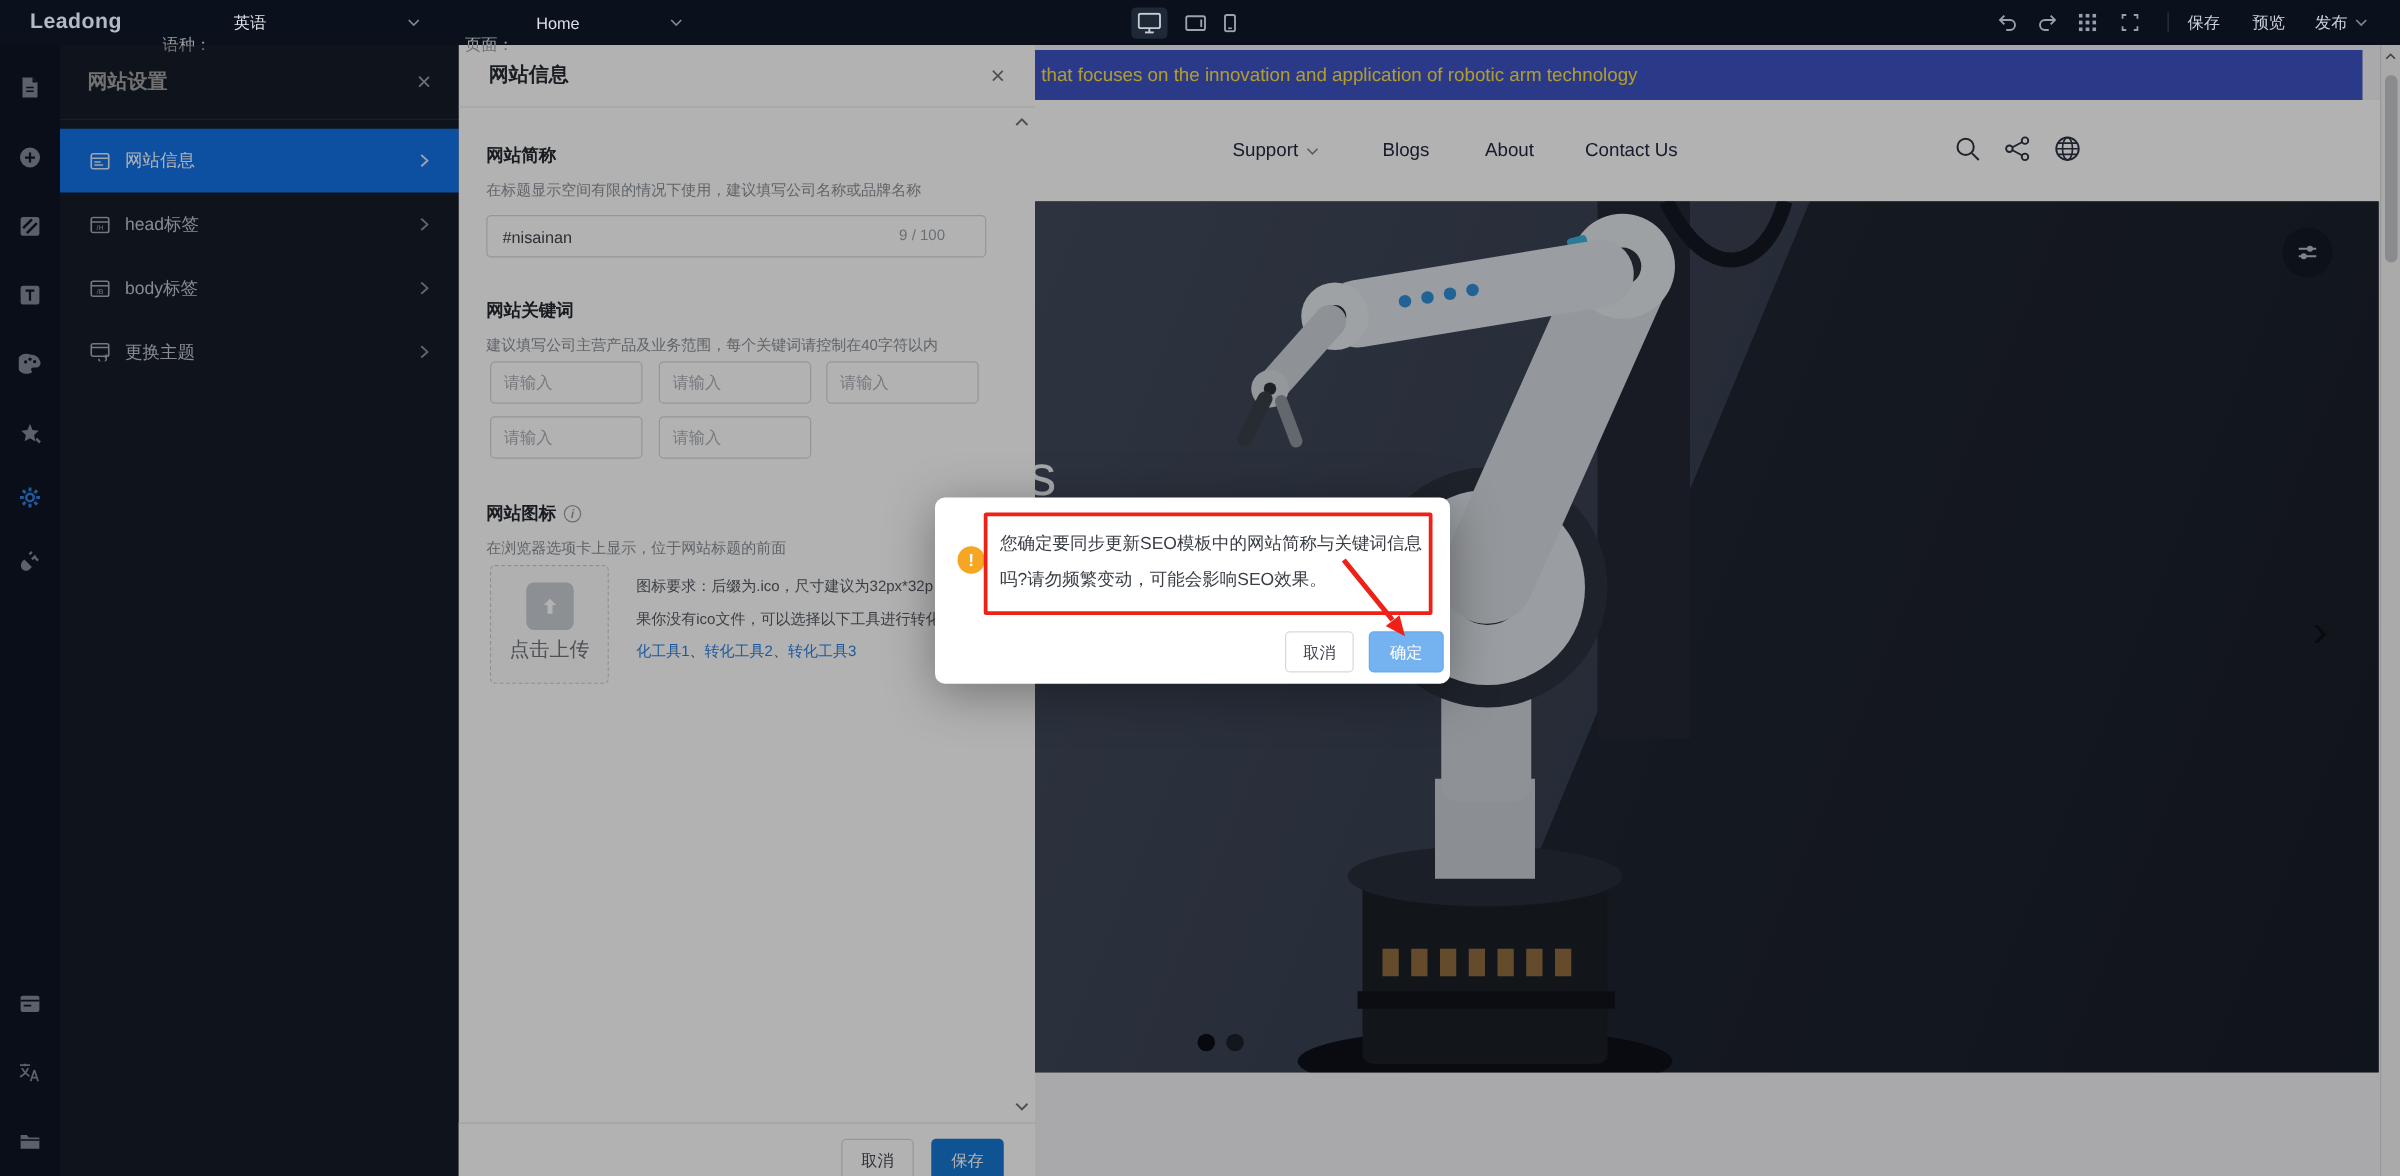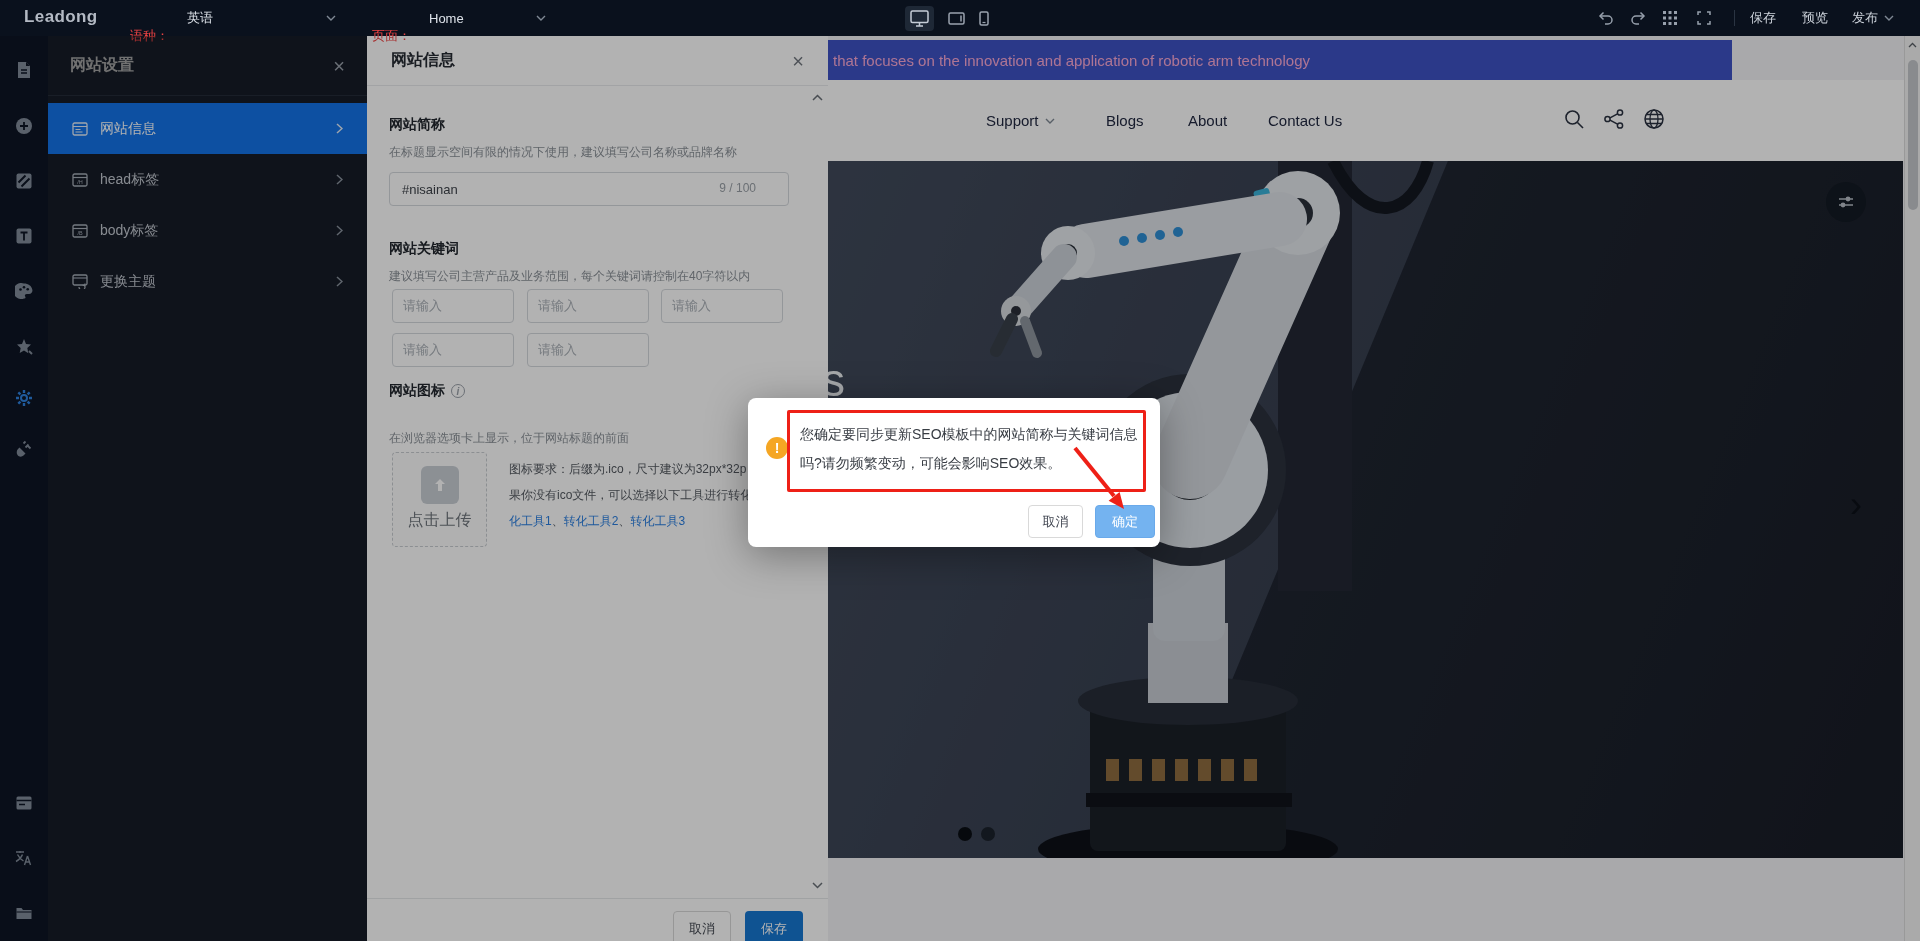--- a/index.html
+++ b/index.html
@@ -4,21 +4,21 @@
 <style>
   * { margin:0; padding:0; box-sizing:border-box; }
   html,body { background:#000; }
   body { font-family:"Liberation Sans", sans-serif; }
   .screen { position:relative; width:1920px; height:941px; background:#0c1320; overflow:hidden; }
 
   
   .topbar { position:absolute; left:0; top:0; width:1920px; height:36px; background:#0a111d; z-index:10; color:#c7ccd4; font-size:13px; }
   .logo { position:absolute; left:24px; top:7px; font-size:17px; font-weight:bold; color:#b4bac4; letter-spacing:.4px; }
   .tb-abs { position:absolute; top:0; height:36px; display:flex; align-items:center; gap:6px; }
-  .tb-label { color:#ef4444;margin-top:36px; }
+  .tb-label { color:#a3a3a3;margin-top:36px; }
   .tb-value { color:#dde2e9; }
   .chev { width:10px; height:6px; color:#7f8894; }
   .devices { position:absolute; left:905px; top:0; height:36px; display:flex; align-items:center; gap:14px; }
   .device { color:#9aa3af; display:flex; align-items:center; }
   .device-active { background:#1e2836; border-radius:4px; padding:4px 5px; color:#c6cdd7; }
   .tb-icon { color:#97a0ac; display:flex; align-items:center; }
   .tb-div { position:absolute; left:1734px; top:10px; width:1px; height:16px; background:#2a3442; }
   .tb-btn { color:#ccd2da; font-size:13px; cursor:pointer; }
 
   
@@ -57,21 +57,21 @@
   .req { position:absolute; left:142px; width:290px; font-size:12px; color:#555a61; line-height:18px; white-space:nowrap; overflow:hidden; }
   .req a { color:#2b7fe0; text-decoration:none; }
   .scrollchev { position:absolute; right:5px; color:#6a7077; display:flex; }
   .ip-footer { position:absolute; left:0; bottom:0; width:461px; height:43px; border-top:1px solid #e6e8ea; background:#fff; }
   .btn { position:absolute; top:12px; height:36px; border-radius:4px; font-size:13px; font-family:"Liberation Sans",sans-serif; cursor:pointer; }
   .btn-cancel { right:97px; width:58px; background:#fff; border:1px solid #d9d9d9; color:#434851; }
   .btn-save { right:25px; width:58px; background:#1677d2; border:none; color:#fff; }
 
   
   .preview { position:absolute; left:828px; top:36px; width:1092px; height:905px; background:#f2f3f5; z-index:3; }
-  .banner { position:absolute; left:0; top:4px; width:904px; height:40px; background:#3e52c4; color:#f9a8d4; font-size:15px; display:flex; align-items:center; padding-left:5px; white-space:nowrap; overflow:hidden; }
+  .banner { position:absolute; left:0; top:4px; width:1062px; height:40px; background:#3e52c4; color:#fde047; font-size:15px; display:flex; align-items:center; padding-left:5px; white-space:nowrap; overflow:hidden; }
   .site-nav { position:absolute; left:0; top:44px; width:1076px; height:81px; background:#fff; }
   .nav-item { position:absolute; top:0; height:81px; display:flex; align-items:center; gap:6px; font-size:15px; color:#222941; cursor:pointer; }
   .nav-ic { position:absolute; top:28px; color:#2a3140; cursor:pointer; }
   .hero { position:absolute; left:0; top:125px; width:1075px; height:697px; background:linear-gradient(112deg,#3d4656 0%,#262c3a 48%,#161a24 100%); overflow:hidden; }
   .hero-art { position:absolute; left:0; top:0; }
   .hero-letter { position:absolute; left:-6px; top:192px; font-size:46px; color:#eef1f4; font-weight:500; }
   .fab { position:absolute; left:998px; top:21px; width:40px; height:40px; border-radius:50%; background:#131a24; display:flex; align-items:center; justify-content:center; color:#b8bec6; cursor:pointer; }
   .hero-next { position:absolute; left:1022px; top:326px; font-size:36px; color:#0c1018; cursor:pointer; line-height:1; }
   .dot { position:absolute; width:14px; height:14px; border-radius:50%; top:666px; }
   .dot1 { left:130px; background:#0a0e14; }
@@ -343,21 +343,21 @@
     <span class="ip-abs counter" style="top:145px; right:72px">9 / 100</span>
 
     <div class="ip-abs sec-title" style="left:22px; top:204px">网站关键词</div>
     <div class="ip-abs sec-desc" style="left:22px; top:232px">建议填写公司主营产品及业务范围，每个关键词请控制在40字符以内</div>
     <input class="kw-input" style="left: 25px; top: 253px;" placeholder="请输入">
     <input class="kw-input" style="left: 160px; top: 253px;" placeholder="请输入">
     <input class="kw-input" style="left: 294px; top: 253px;" placeholder="请输入">
     <input class="kw-input" style="left: 25px; top: 297px;" placeholder="请输入">
     <input class="kw-input" style="left: 160px; top: 297px;" placeholder="请输入">
 
-    <div class="ip-abs sec-title" style="left:22px; top:346px">
+    <div class="ip-abs sec-title" style="left:22px; top:366px">
       <span>网站图标</span>
       <span class="info-i">i</span>
     </div>
     <div class="ip-abs sec-desc" style="left:22px; top:394px">在浏览器选项卡上显示，位于网站标题的前面</div>
 
     <div class="upload-box">
       <div class="upload-glyph">
           <svg width="16" height="14" viewBox="0 0 16 14">
             <path d="M8 1l5 5H10v7H6V6H3z" fill="#fff"></path>
           </svg>

